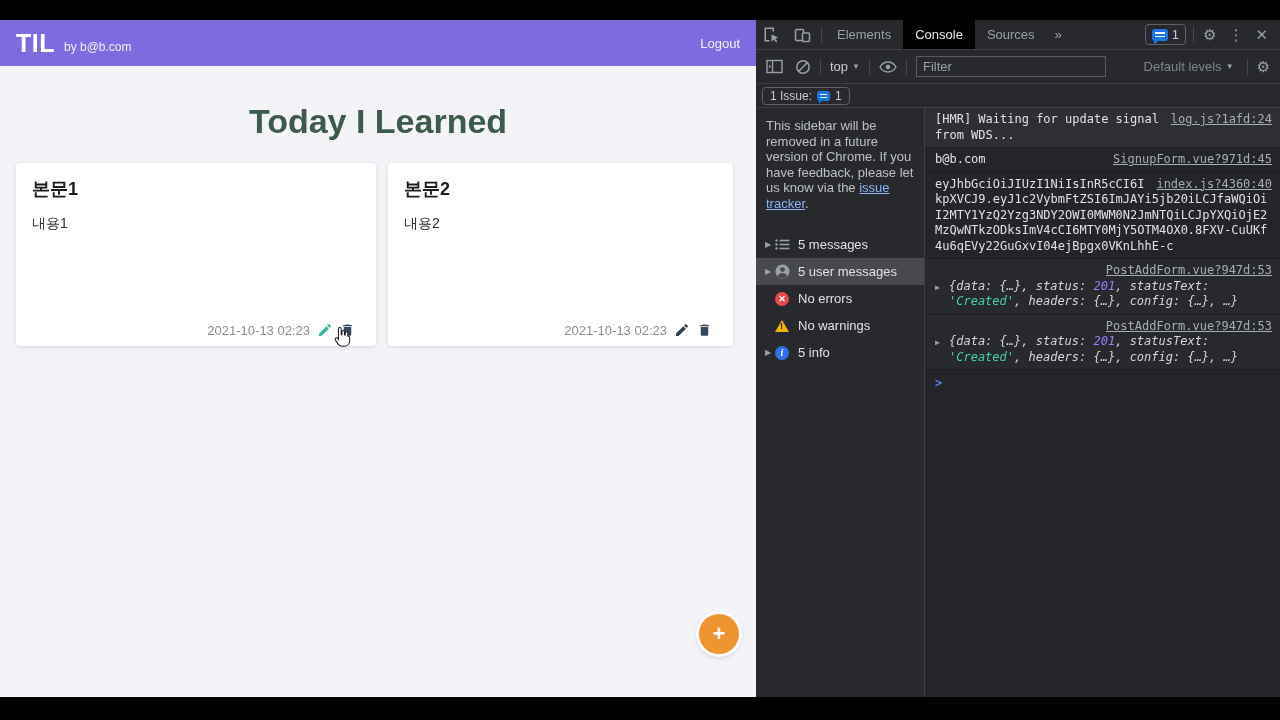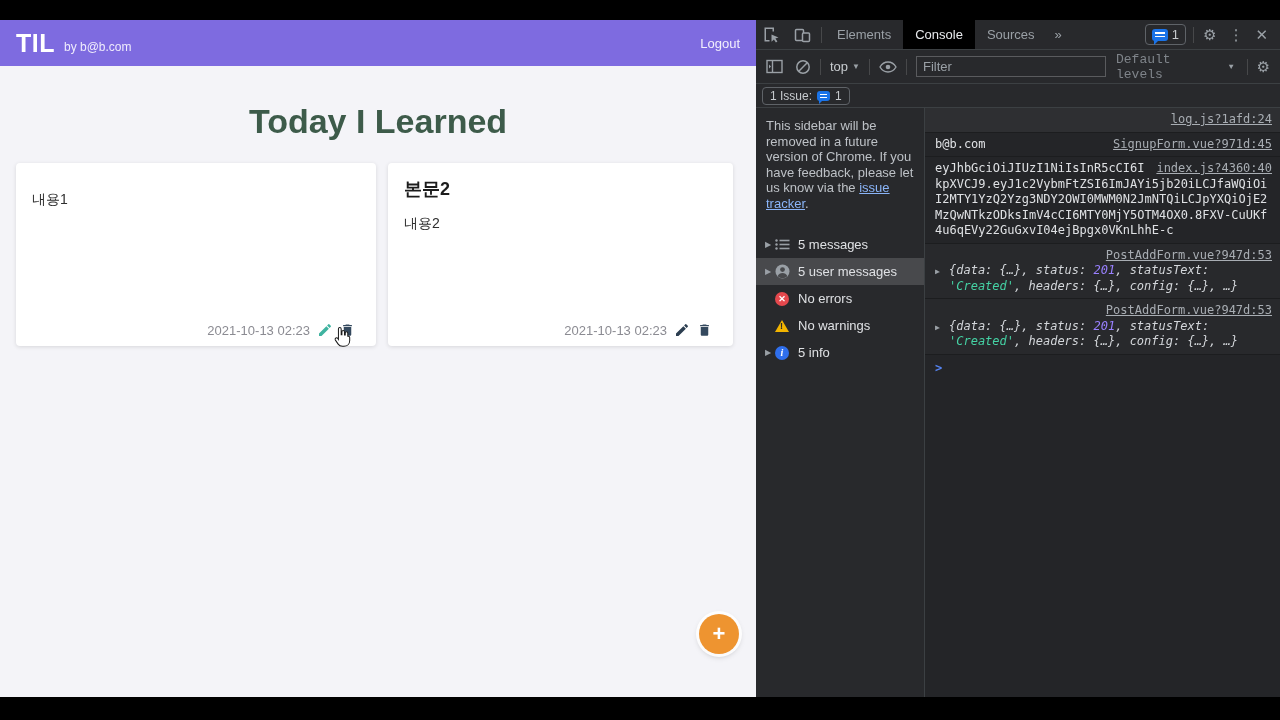--- a/index.html
+++ b/index.html
@@ -51,21 +51,21 @@
   .sym { font-size:15px; color:#9aa0a6; cursor:pointer; padding:0 6px; }
 
   .dt-toolbar { height:34px; background:#28292c; border-bottom:1px solid #3c4043; display:flex; align-items:center; padding:0 4px; }
   .tool-icon { display:flex; align-items:center; padding:0 6px; cursor:pointer; }
   .ctx-select { font-size:13px; color:#c8ccd0; display:flex; align-items:center; gap:4px; padding:0 6px; cursor:pointer; }
   .caret { font-size:8px; color:#9aa0a6; }
   .filter-input { width:190px; height:21px; background:transparent; border:1px solid #5a5b5e;
                   color:#c8ccd0; font-size:13px; padding:0 6px; margin-left:6px; outline:none; }
   .filter-input::placeholder { color:#9aa0a6; }
   .levels { font-size:13px; color:#7f848a; display:flex; align-items:center; gap:4px; padding:0 10px; cursor:pointer; }
-  .dt-toolbar .push { margin-left:auto;font-family:Liberation Mono, monospace; }
+  .dt-toolbar .push { margin-left:auto; }
 
   .issues-bar { height:24px; background:#28292c; border-bottom:1px solid #3c4043; display:flex; align-items:center; padding:0 6px; }
   .issue-chip { display:flex; align-items:center; gap:5px; border:1px solid #5f6368; border-radius:4px;
                 padding:1px 7px; font-size:12px; color:#c7cbcf; cursor:pointer; }
   .bubble.small { width:13px; height:10px; } .bubble.small i { height:1px; }
   .bubble.small i:first-child{ top:3px; } .bubble.small i:last-child{ top:6px; }
   .bubble.small::before { border-width:3px; bottom:-3px; }
 
   .dt-body { flex:1; display:flex; min-height:0; }
   .con-sidebar { width:169px; background:#28292c; border-right:1px solid #3c4043; font-size:13px; color:#bdc1c6; }
@@ -110,20 +110,21 @@
       <div class="app-header">
         <span class="brand">TIL</span>
         <span class="brand-sub">by b@b.com</span>
         <span class="logout">Logout</span>
       </div>
 
       <h1 class="page-title">Today I Learned</h1>
 
       <div class="cards">
         <div class="card card-1">
+          <div class="card-title">본문1</div>
           <div class="card-body">내용1</div>
           <div class="card-footer">
             <span class="timestamp">2021-10-13 02:23</span>
             <span class="icon-btn pencil-teal">
               <svg width="16" height="16" viewBox="0 0 24 24" fill="currentColor">
                   <path d="M3 17.25V21h3.75L17.81 9.94l-3.75-3.75L3 17.25zM20.71 7.04c.39-.39.39-1.02 0-1.41l-2.34-2.34a.9959.9959 0 0 0-1.41 0l-1.83 1.83 3.75 3.75 1.83-1.83z"></path>
                 </svg>
             </span>
             <span class="icon-btn trash">
               <svg width="15" height="16" viewBox="0 0 24 24" fill="currentColor">
@@ -291,20 +292,21 @@
                   <span class="cir blue">i</span>
                 </span>
               <span>5 info</span>
             </div>
           </div>
         </div>
 
         <div class="con-main">
           <div class="msg lighter">
             <span class="msg-src">log.js?1afd:24</span>
+            <span>[HMR] Waiting for update signal from WDS...</span>
           </div>
           <div class="msg">
             <span class="msg-src">SignupForm.vue?971d:45</span>
             <span>b@b.com</span>
           </div>
           <div class="msg">
             <span class="msg-src">index.js?4360:40</span>
             <span class="break">eyJhbGciOiJIUzI1NiIsInR5cCI6IkpXVCJ9.eyJ1c2VybmFtZSI6ImJAYi5jb20iLCJfaWQiOiI2MTY1YzQ2Yzg3NDY2OWI0MWM0N2JmNTQiLCJpYXQiOjE2MzQwNTkzODksImV4cCI6MTY0MjY5OTM4OX0.8FXV-CuUKf4u6qEVy22GuGxvI04ejBpgx0VKnLhhE-c</span>
           </div>
           <div class="msg objrow">

